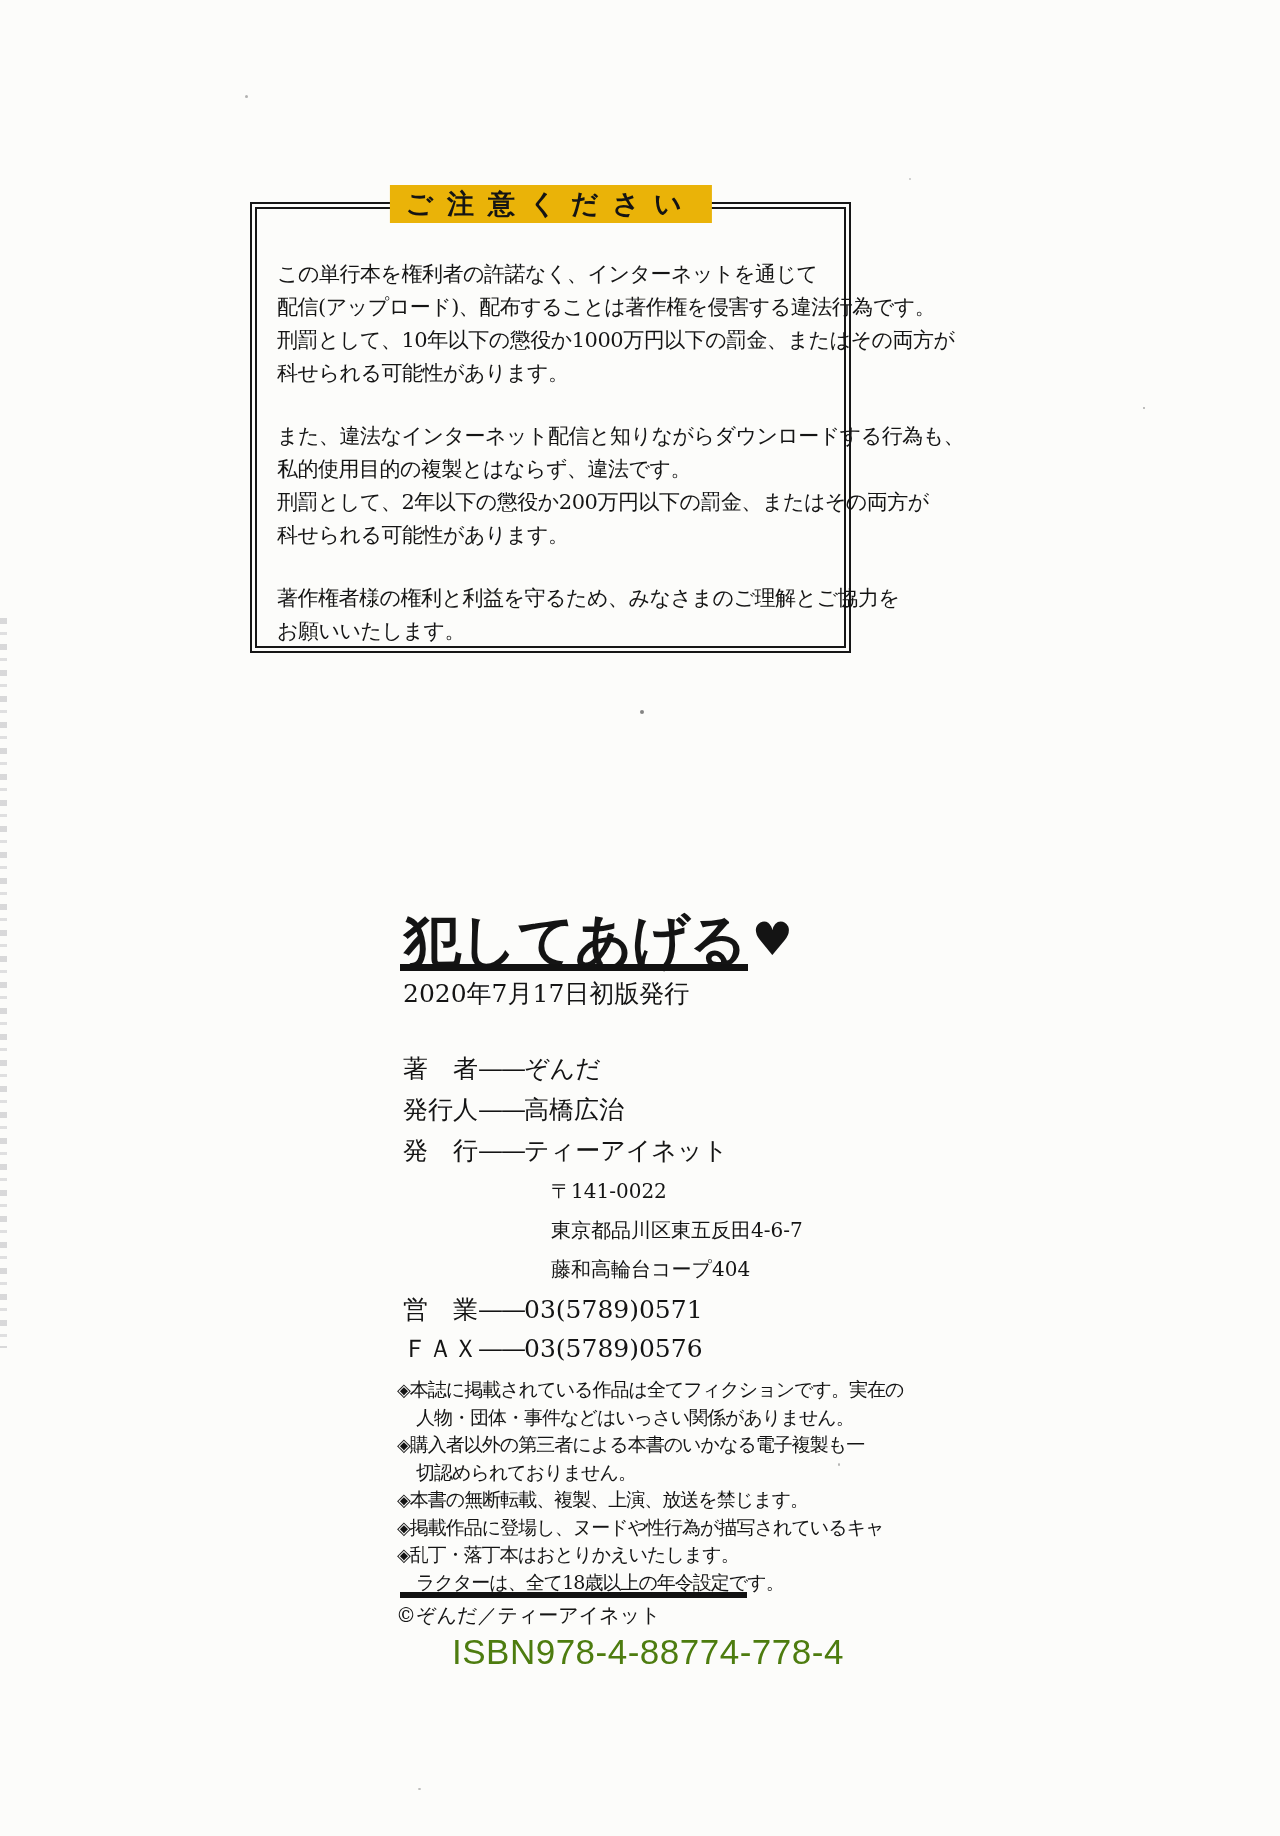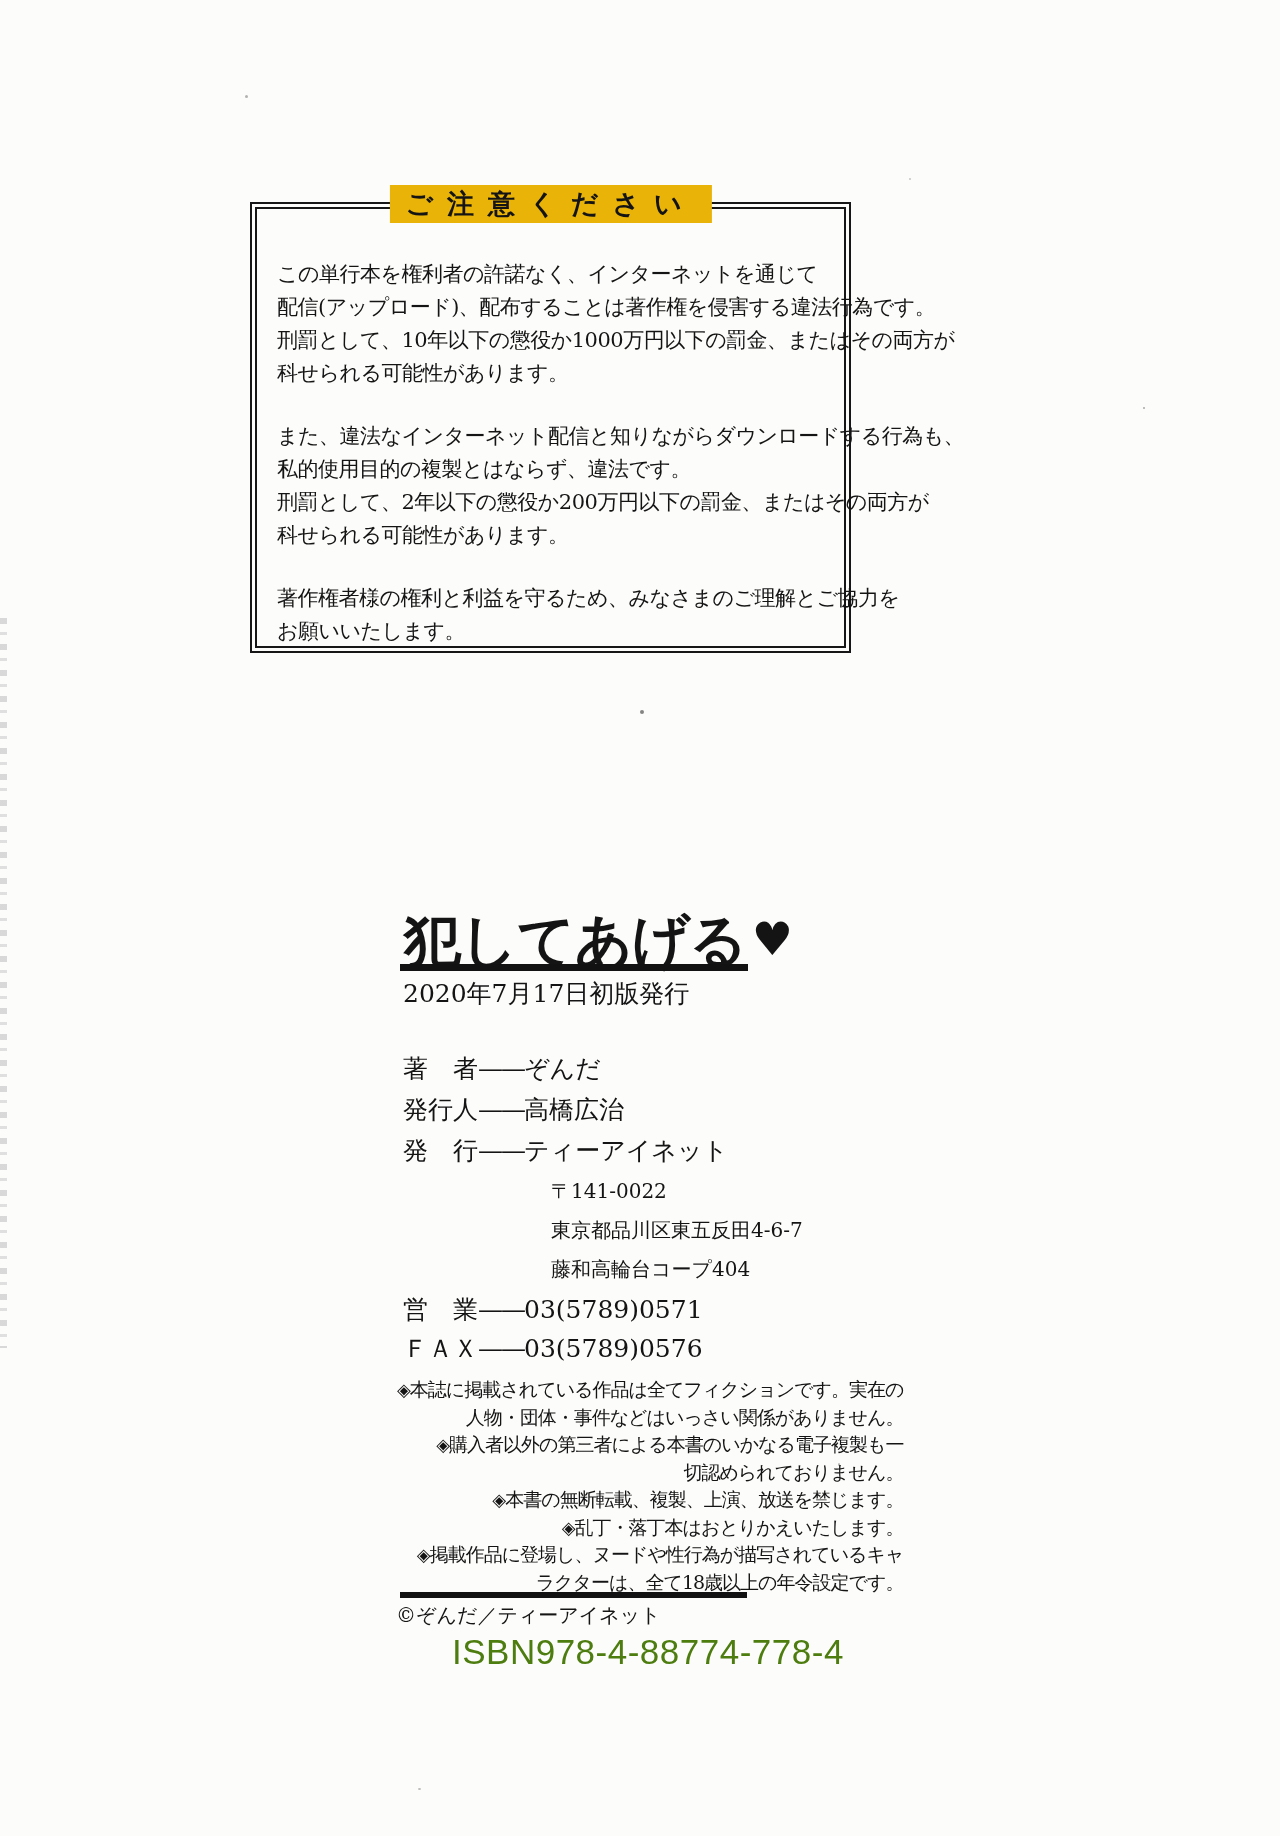--- a/index.html
+++ b/index.html
@@ -44,21 +44,21 @@
   .rule{position:absolute;background:#121212;}
   .rule-title{left:400px;top:964px;width:348px;height:7px;}
   .rule-bottom{left:400px;top:1592px;width:347px;height:6px;}
   .pub-date{position:absolute;left:403px;top:977px;font-size:25px;white-space:nowrap;}
   .credits{position:absolute;left:403px;top:1048px;font-size:25px;line-height:41px;}
   .credit-row{white-space:nowrap;}
   .c-dash{letter-spacing:-2px;}
   .address{position:absolute;left:551px;top:1172px;font-size:20px;line-height:39px;}
   .address div{white-space:nowrap;}
   .contacts{position:absolute;left:403px;top:1290px;font-size:25px;line-height:39px;}
-  .notes{position:absolute;left:397px;top:1376px;font-size:19px;line-height:27.5px;letter-spacing:-1px;text-align:right;}
+  .notes{position:absolute;left:397px;top:1376px;font-size:19px;line-height:27.5px;letter-spacing:-1px;}
   .note-line{white-space:nowrap;}
   .note-cont{padding-left:19px;}
   .bullet{font-family:"DejaVu Sans","Liberation Sans",sans-serif;font-size:18px;}
   .copyright{position:absolute;left:396px;top:1602px;font-size:20px;white-space:nowrap;}
   .isbn{
     position:absolute;left:452px;top:1632px;
     font-family:"Liberation Sans","DejaVu Sans",sans-serif;
     font-size:35px;letter-spacing:0.5px;white-space:nowrap;color:#4d7c0f;
   }
   
@@ -126,22 +126,22 @@
     <div class="credit-row"><span>営　業</span><span class="c-dash">——</span><span>03(5789)0571</span></div>
     <div class="credit-row"><span>ＦＡＸ</span><span class="c-dash">——</span><span>03(5789)0576</span></div>
   </div>
 
   <div class="notes">
     <div class="note-line"><span class="bullet">◈</span><span>本誌に掲載されている作品は全てフィクションです。実在の</span></div>
     <div class="note-line note-cont">人物・団体・事件などはいっさい関係がありません。</div>
     <div class="note-line"><span class="bullet">◈</span><span>購入者以外の第三者による本書のいかなる電子複製も一</span></div>
     <div class="note-line note-cont">切認められておりません。</div>
     <div class="note-line"><span class="bullet">◈</span><span>本書の無断転載、複製、上演、放送を禁じます。</span></div>
+    <div class="note-line"><span class="bullet">◈</span><span>掲載作品に登場し、ヌードや性行為が描写されているキャ</span></div>
     <div class="note-line"><span class="bullet">◈</span><span>乱丁・落丁本はおとりかえいたします。</span></div>
-    <div class="note-line"><span class="bullet">◈</span><span>掲載作品に登場し、ヌードや性行為が描写されているキャ</span></div>
     <div class="note-line note-cont">ラクターは、全て18歳以上の年令設定です。</div>
   </div>
 
   <div class="rule rule-bottom"></div>
 
   <div class="copyright">©ぞんだ／ティーアイネット</div>
   <div class="isbn">ISBN978-4-88774-778-4</div>
 
   <div class="edge-smudge"></div>
   <div class="speck sp1"></div>

